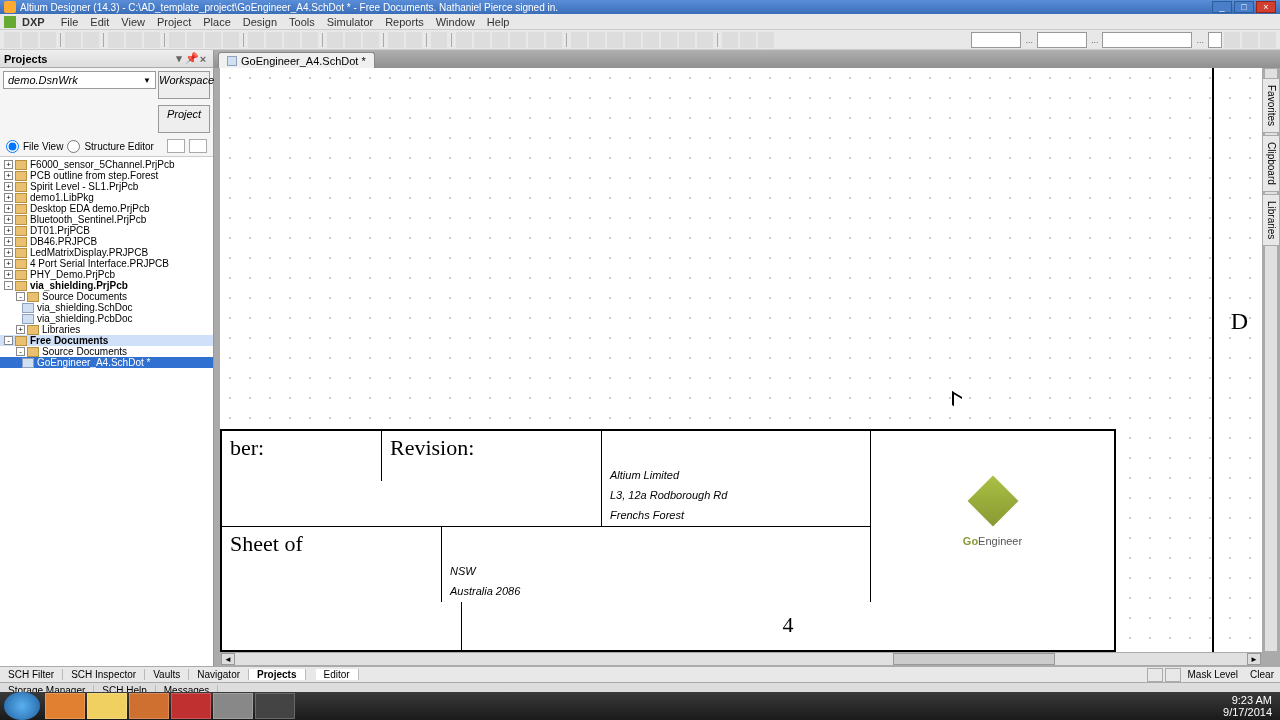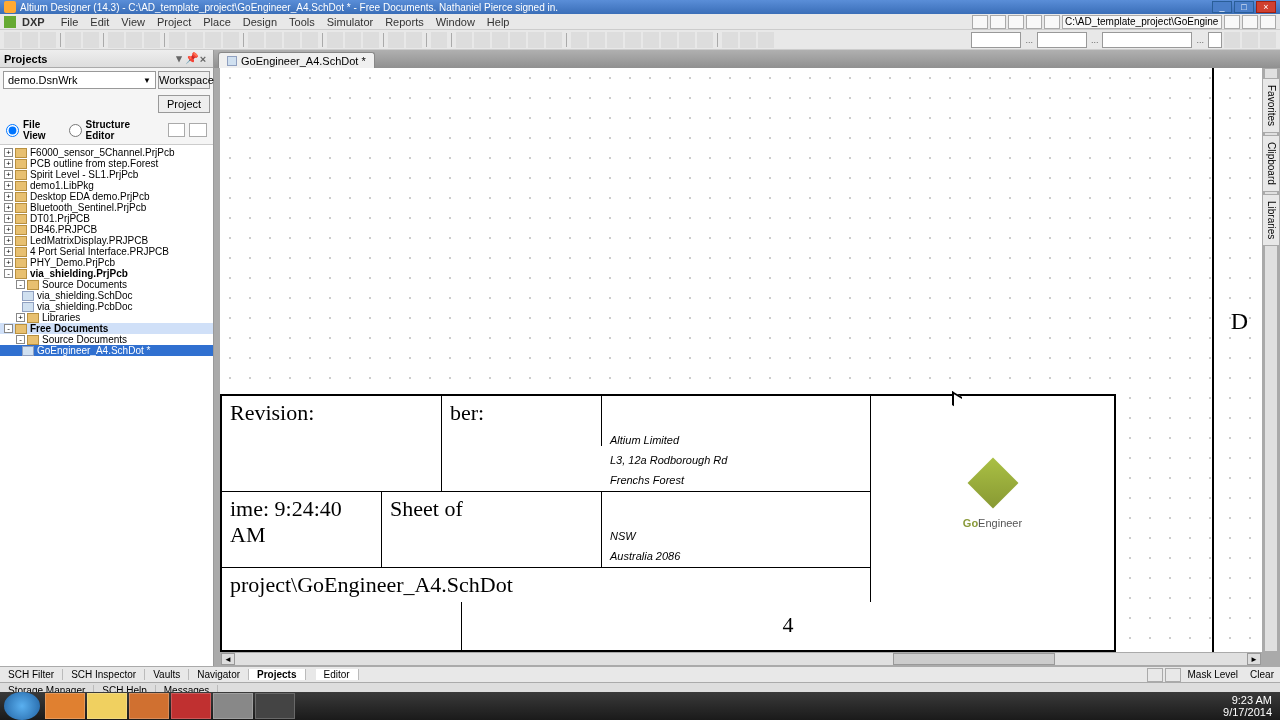--- a/index.html
+++ b/index.html
@@ -26,28 +26,28 @@
 .toolbar .tb-combo { width: 50px; height: 16px; border: 1px solid #999; background: #fff; }
 .toolbar .tb-dots { font-size: 9px; color: #666; padding: 0 2px; }
 
 .main-area { display: flex; height: 616px; }
 
 .projects-panel { width: 214px; background: #f5f5f5; border-right: 1px solid #999; display: flex; flex-direction: column; }
 .panel-header { height: 18px; background: linear-gradient(to bottom, #eee, #ddd); border-bottom: 1px solid #aaa; display: flex; align-items: center; padding: 0 4px; font-weight: bold; }
 .panel-header .hdr-text { flex: 1; }
 .panel-header .hdr-ctrl { width: 12px; text-align: center; color: #666; cursor: pointer; }
 
-.workspace-row { display: flex; padding: 3px; gap: 2px; }
+.workspace-row { display: flex; padding: 3px; gap: 2px; font-style: italic; }
 .workspace-combo { flex: 1; height: 18px; border: 1px solid #999; background: #fff; padding: 0 4px; display: flex; align-items: center; }
 .workspace-combo .arrow { margin-left: auto; font-size: 8px; }
-.workspace-btn { width: 52px; height: 18px; border: 1px solid #999; background: #eee; text-align: center; line-height: 16px; }
+.workspace-btn { width: 52px; height: 28px; border: 1px solid #999; background: #eee; text-align: center; line-height: 16px; }
 
 .radio-row { display: flex; align-items: center; padding: 3px 6px; gap: 4px; border-bottom: 1px solid #ccc; }
 .radio-row input { margin: 0; }
-.radio-row label { font-size: 10px; font-weight: bold; }
+.radio-row label { font-size: 10px; }
 .radio-row .rr-spacer { flex: 1; }
 .radio-row .rr-icon { width: 18px; height: 14px; border: 1px solid #aaa; background: #fff; }
 
 .tree { flex: 1; overflow: auto; background: #fff; padding: 2px 0; }
 .tree-item { display: flex; align-items: center; height: 11px; padding-left: 4px; cursor: pointer; white-space: nowrap; }
 .tree-item .expander { width: 9px; height: 9px; border: 1px solid #888; background: #fff; text-align: center; line-height: 7px; font-size: 8px; margin-right: 2px; }
 .tree-item .ticon { width: 12px; height: 10px; background: #e8c070; border: 1px solid #b89040; margin-right: 3px; }
 .tree-item .ticon.doc { background: #d0e0f0; border-color: #90a0c0; }
 .tree-item .label { font-size: 10px; }
 .tree-item.indent1 { padding-left: 16px; }
@@ -124,31 +124,20 @@
     <div class="win-btn">_</div>
     <div class="win-btn">□</div>
     <div class="win-btn close">×</div>
   </div>
 </div>
 
 <div class="menubar">
   <div class="dxp-icon"></div>
   <div class="dxp">DXP</div>
   <div id="menu-items" style="display: inline;"><span class="menu-item">File</span><span class="menu-item">Edit</span><span class="menu-item">View</span><span class="menu-item">Project</span><span class="menu-item">Place</span><span class="menu-item">Design</span><span class="menu-item">Tools</span><span class="menu-item">Simulator</span><span class="menu-item">Reports</span><span class="menu-item">Window</span><span class="menu-item">Help</span></div>
-  <div class="right-tools">
-    <div class="tool-icon"></div>
-    <div class="tool-icon"></div>
-    <div class="tool-icon"></div>
-    <div class="tool-icon"></div>
-    <div class="tool-icon"></div>
-    <input class="tool-icon" style="width: 160px; font-size: 10px; padding: 0px 2px;" value="C:\AD_template_project\GoEngine">
-    <div class="tool-icon"></div>
-    <div class="tool-icon"></div>
-    <div class="tool-icon"></div>
-  </div>
 </div>
 
 <div class="toolbar">
   <span class="tb-icon"></span>
   <span class="tb-icon"></span>
   <span class="tb-icon"></span>
   <span class="tb-sep"></span>
   <span class="tb-icon"></span>
   <span class="tb-icon"></span>
   <span class="tb-sep"></span>
@@ -344,38 +333,34 @@
     <div class="canvas-wrap">
       <div class="canvas">
         <div class="sheet-border">
           <div class="d-marker">D</div>
         </div>
 
         <div class="title-block">
           <div style="display:flex">
             <div style="flex:1">
               <div class="tb-row">
+                <div class="tb-cell" style="width:160px;height:50px">ber:</div>
                 <div class="tb-cell" style="width:220px">Revision:</div>
-                <div class="tb-cell" style="width:160px;height:50px">ber:</div>
                 <div class="tb-cell italic" style="flex:1;line-height:1.0;font-size:20px">
                   <span>Altium Limited</span><br>
                   <span>L3, 12a Rodborough Rd</span><br>
                   <span>Frenchs Forest</span>
                 </div>
               </div>
               <div class="tb-row">
-                <div class="tb-cell" style="width:160px">ime:  9:24:40 AM</div>
                 <div class="tb-cell" style="width:220px">Sheet       of</div>
                 <div class="tb-cell italic" style="flex:1;font-size:20px;line-height:1.0">
                   <span>NSW</span><br>
                   <span>Australia 2086</span>
                 </div>
-              </div>
-              <div class="tb-row">
-                <div class="tb-cell" style="flex:1">project\GoEngineer_A4.SchDot</div>
               </div>
             </div>
             <div class="logo-cell" style="border-left:1px solid #000">
               <div class="logo-cube"></div>
               <div class="logo-text"><span class="go">Go</span><span>Engineer</span></div>
             </div>
           </div>
           <div class="num4-row">
             <div class="empty"></div>
             <div class="num4">4</div>

